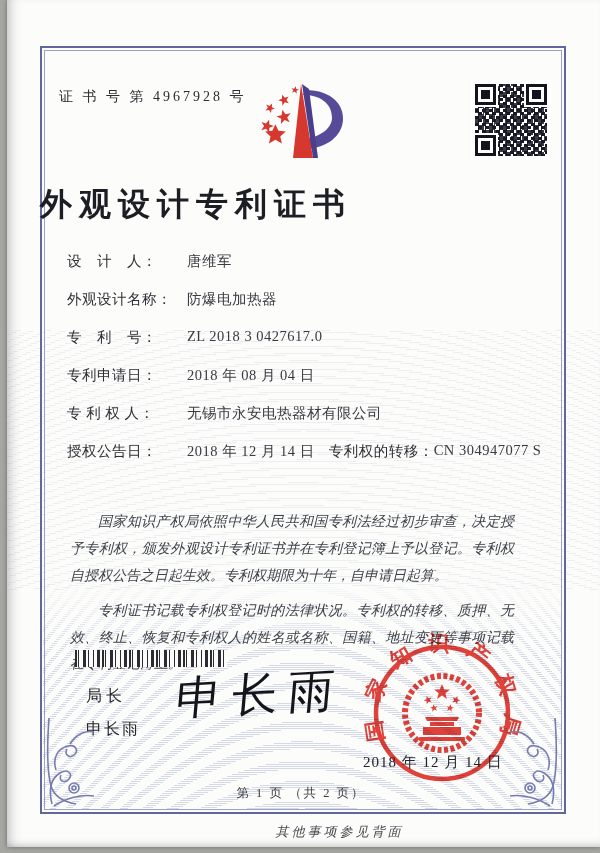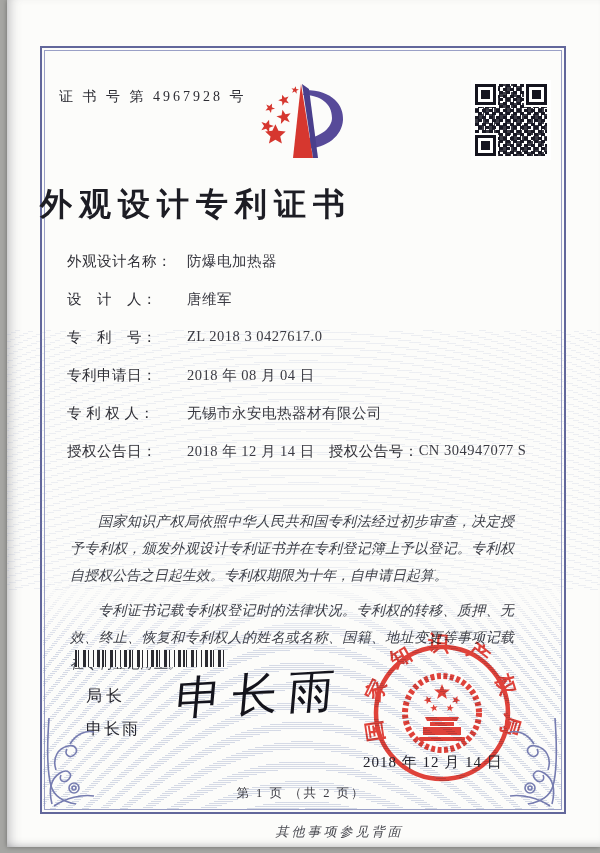--- a/index.html
+++ b/index.html
@@ -129,43 +129,43 @@
   <div class="qr">
     <div class="finder f-tl"></div>
     <div class="finder f-tr"></div>
     <div class="finder f-bl"></div>
   </div>
 
   <div class="title">外观设计专利证书</div>
 
   <div class="fields">
     <div class="field-row">
+      <span class="field-label">设　计　人：</span>
+      <span class="field-value">唐维军</span>
+    </div>
+    <div class="field-row">
       <span class="field-label">外观设计名称：</span>
       <span class="field-value">防爆电加热器</span>
     </div>
     <div class="field-row">
-      <span class="field-label">设　计　人：</span>
-      <span class="field-value">唐维军</span>
-    </div>
-    <div class="field-row">
       <span class="field-label">专　利　号：</span>
       <span class="field-value">ZL 2018 3 0427617.0</span>
     </div>
     <div class="field-row">
       <span class="field-label">专利申请日：</span>
       <span class="field-value">2018 年 08 月 04 日</span>
     </div>
     <div class="field-row">
       <span class="field-label">专 利 权 人：</span>
       <span class="field-value">无锡市永安电热器材有限公司</span>
     </div>
     <div class="field-row">
       <span class="field-label">授权公告日：</span>
       <span class="field-value">2018 年 12 月 14 日</span>
-      <span class="field-label2">授权公告号：</span>
+      <span class="field-label2">专利权的转移：</span>
       <span class="field-value">CN 304947077 S</span>
     </div>
   </div>
 
   <div class="paras">
     <p>国家知识产权局依照中华人民共和国专利法经过初步审查，决定授予专利权，颁发外观设计专利证书并在专利登记簿上予以登记。专利权自授权公告之日起生效。专利权期限为十年，自申请日起算。</p>
     <p>专利证书记载专利权登记时的法律状况。专利权的转移、质押、无效、终止、恢复和专利权人的姓名或名称、国籍、地址变更等事项记载在专利登记簿上。</p>
   </div>
 
   <div class="barcode"></div>

